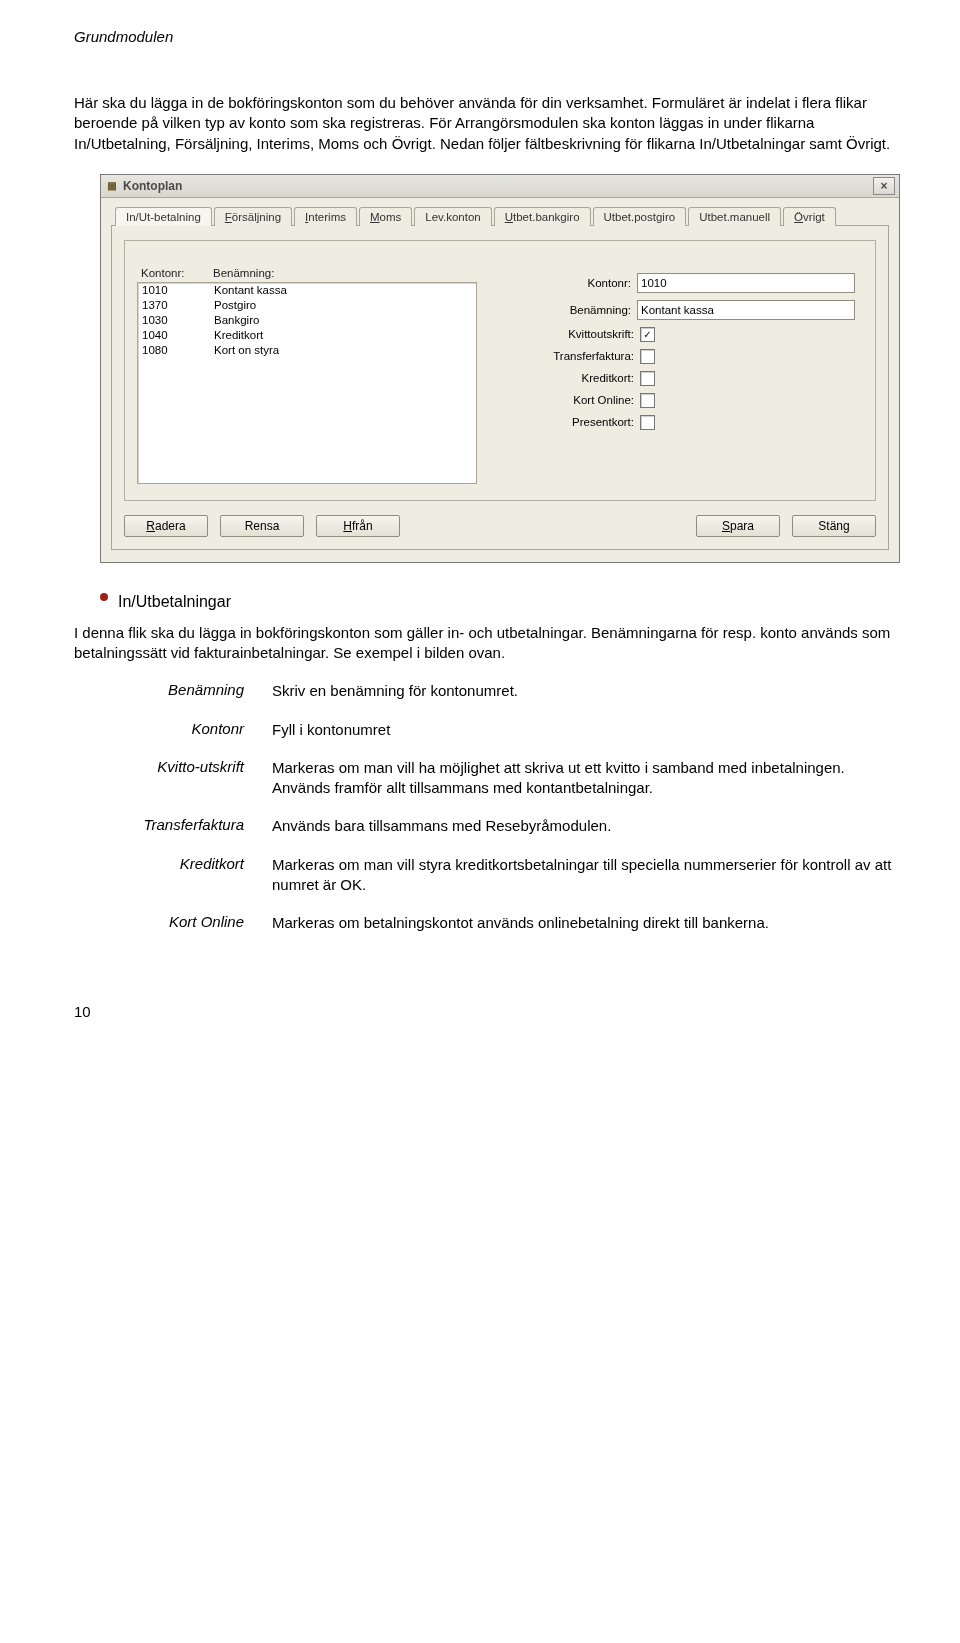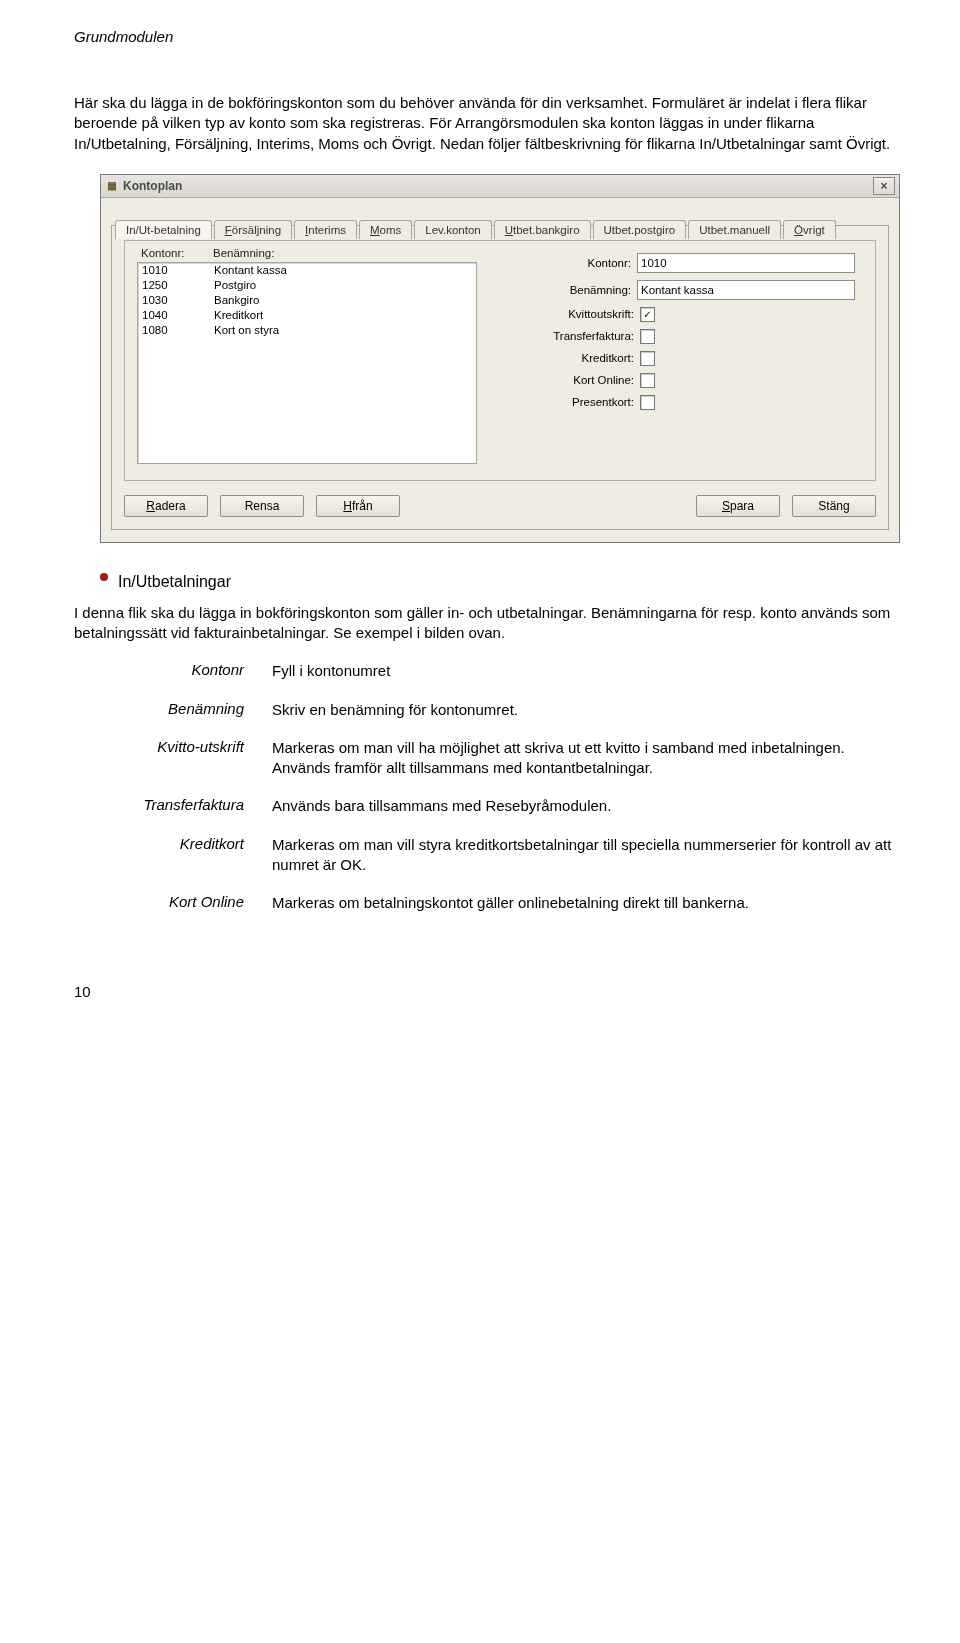--- a/index.html
+++ b/index.html
@@ -67,38 +67,38 @@
     padding-left: 4px;
     font-size: 11.5px;
   }
   .tab {
     background: #efece2;
     border: 1px solid #a9a698;
     border-bottom: none;
     border-radius: 3px 3px 0 0;
     padding: 3px 10px;
     position: relative;
-    top: 14px;
+    top: 1px;
     color: #333;
     cursor: pointer;
   }
   .tab.active {
     background: #f7f5ee;
     font-weight: normal;
     z-index: 2;
   }
   .tab .ul { text-decoration: underline; }
   .tabpanel {
     border: 1px solid #a9a698;
     background: #efece2;
     padding: 14px 12px 12px 12px;
   }
   .groupbox {
     border: 1px solid #b4b1a2;
-    padding: 6px 12px 16px 12px;
+    padding: 26px 12px 16px 12px;
     display: flex;
     gap: 14px;
   }
   .listpane {
     width: 340px;
   }
   .listhdr {
     display: flex;
     font-size: 11.5px;
     padding: 0 4px 3px 4px;
@@ -237,21 +237,21 @@
             <div class="listhdr">
               <span class="col1">Kontonr:</span>
               <span>Benämning:</span>
             </div>
             <div class="listbox">
               <div class="listrow">
                   <span class="c1">1010</span>
                   <span>Kontant kassa</span>
                 </div>
               <div class="listrow">
-                  <span class="c1">1250</span>
+                  <span class="c1">1370</span>
                   <span>Postgiro</span>
                 </div>
               <div class="listrow">
                   <span class="c1">1030</span>
                   <span>Bankgiro</span>
                 </div>
               <div class="listrow">
                   <span class="c1">1040</span>
                   <span>Kreditkort</span>
                 </div>
@@ -308,39 +308,39 @@
 
   <div class="bullet-row">
     <span class="bullet-dot"></span>
     <span>In/Utbetalningar</span>
   </div>
 
   <p>I denna flik ska du lägga in bokföringskonton som gäller in- och utbetalningar. Benämningarna för resp. konto används som betalningssätt vid fakturainbetalningar. Se exempel i bilden ovan.</p>
 
   <div class="deflist">
     <div class="defrow">
+        <div class="defterm">Benämning</div>
+        <div class="defdesc">Skriv en benämning för kontonumret.</div>
+      </div>
+    <div class="defrow">
         <div class="defterm">Kontonr</div>
         <div class="defdesc">Fyll i kontonumret</div>
       </div>
     <div class="defrow">
-        <div class="defterm">Benämning</div>
-        <div class="defdesc">Skriv en benämning för kontonumret.</div>
-      </div>
-    <div class="defrow">
         <div class="defterm">Kvitto-utskrift</div>
         <div class="defdesc">Markeras om man vill ha möjlighet att skriva ut ett kvitto i samband med inbetalningen. Används framför allt tillsammans med kontantbetalningar.</div>
       </div>
     <div class="defrow">
         <div class="defterm">Transferfaktura</div>
         <div class="defdesc">Används bara tillsammans med Resebyråmodulen.</div>
       </div>
     <div class="defrow">
         <div class="defterm">Kreditkort</div>
         <div class="defdesc">Markeras om man vill styra kreditkortsbetalningar till speciella nummerserier för kontroll av att numret är OK.</div>
       </div>
     <div class="defrow">
         <div class="defterm">Kort Online</div>
-        <div class="defdesc">Markeras om betalningskontot gäller onlinebetalning direkt till bankerna.</div>
+        <div class="defdesc">Markeras om betalningskontot används onlinebetalning direkt till bankerna.</div>
       </div>
   </div>
 
   <div class="pgnum">10</div>
 </div>
 
 </body></html>

